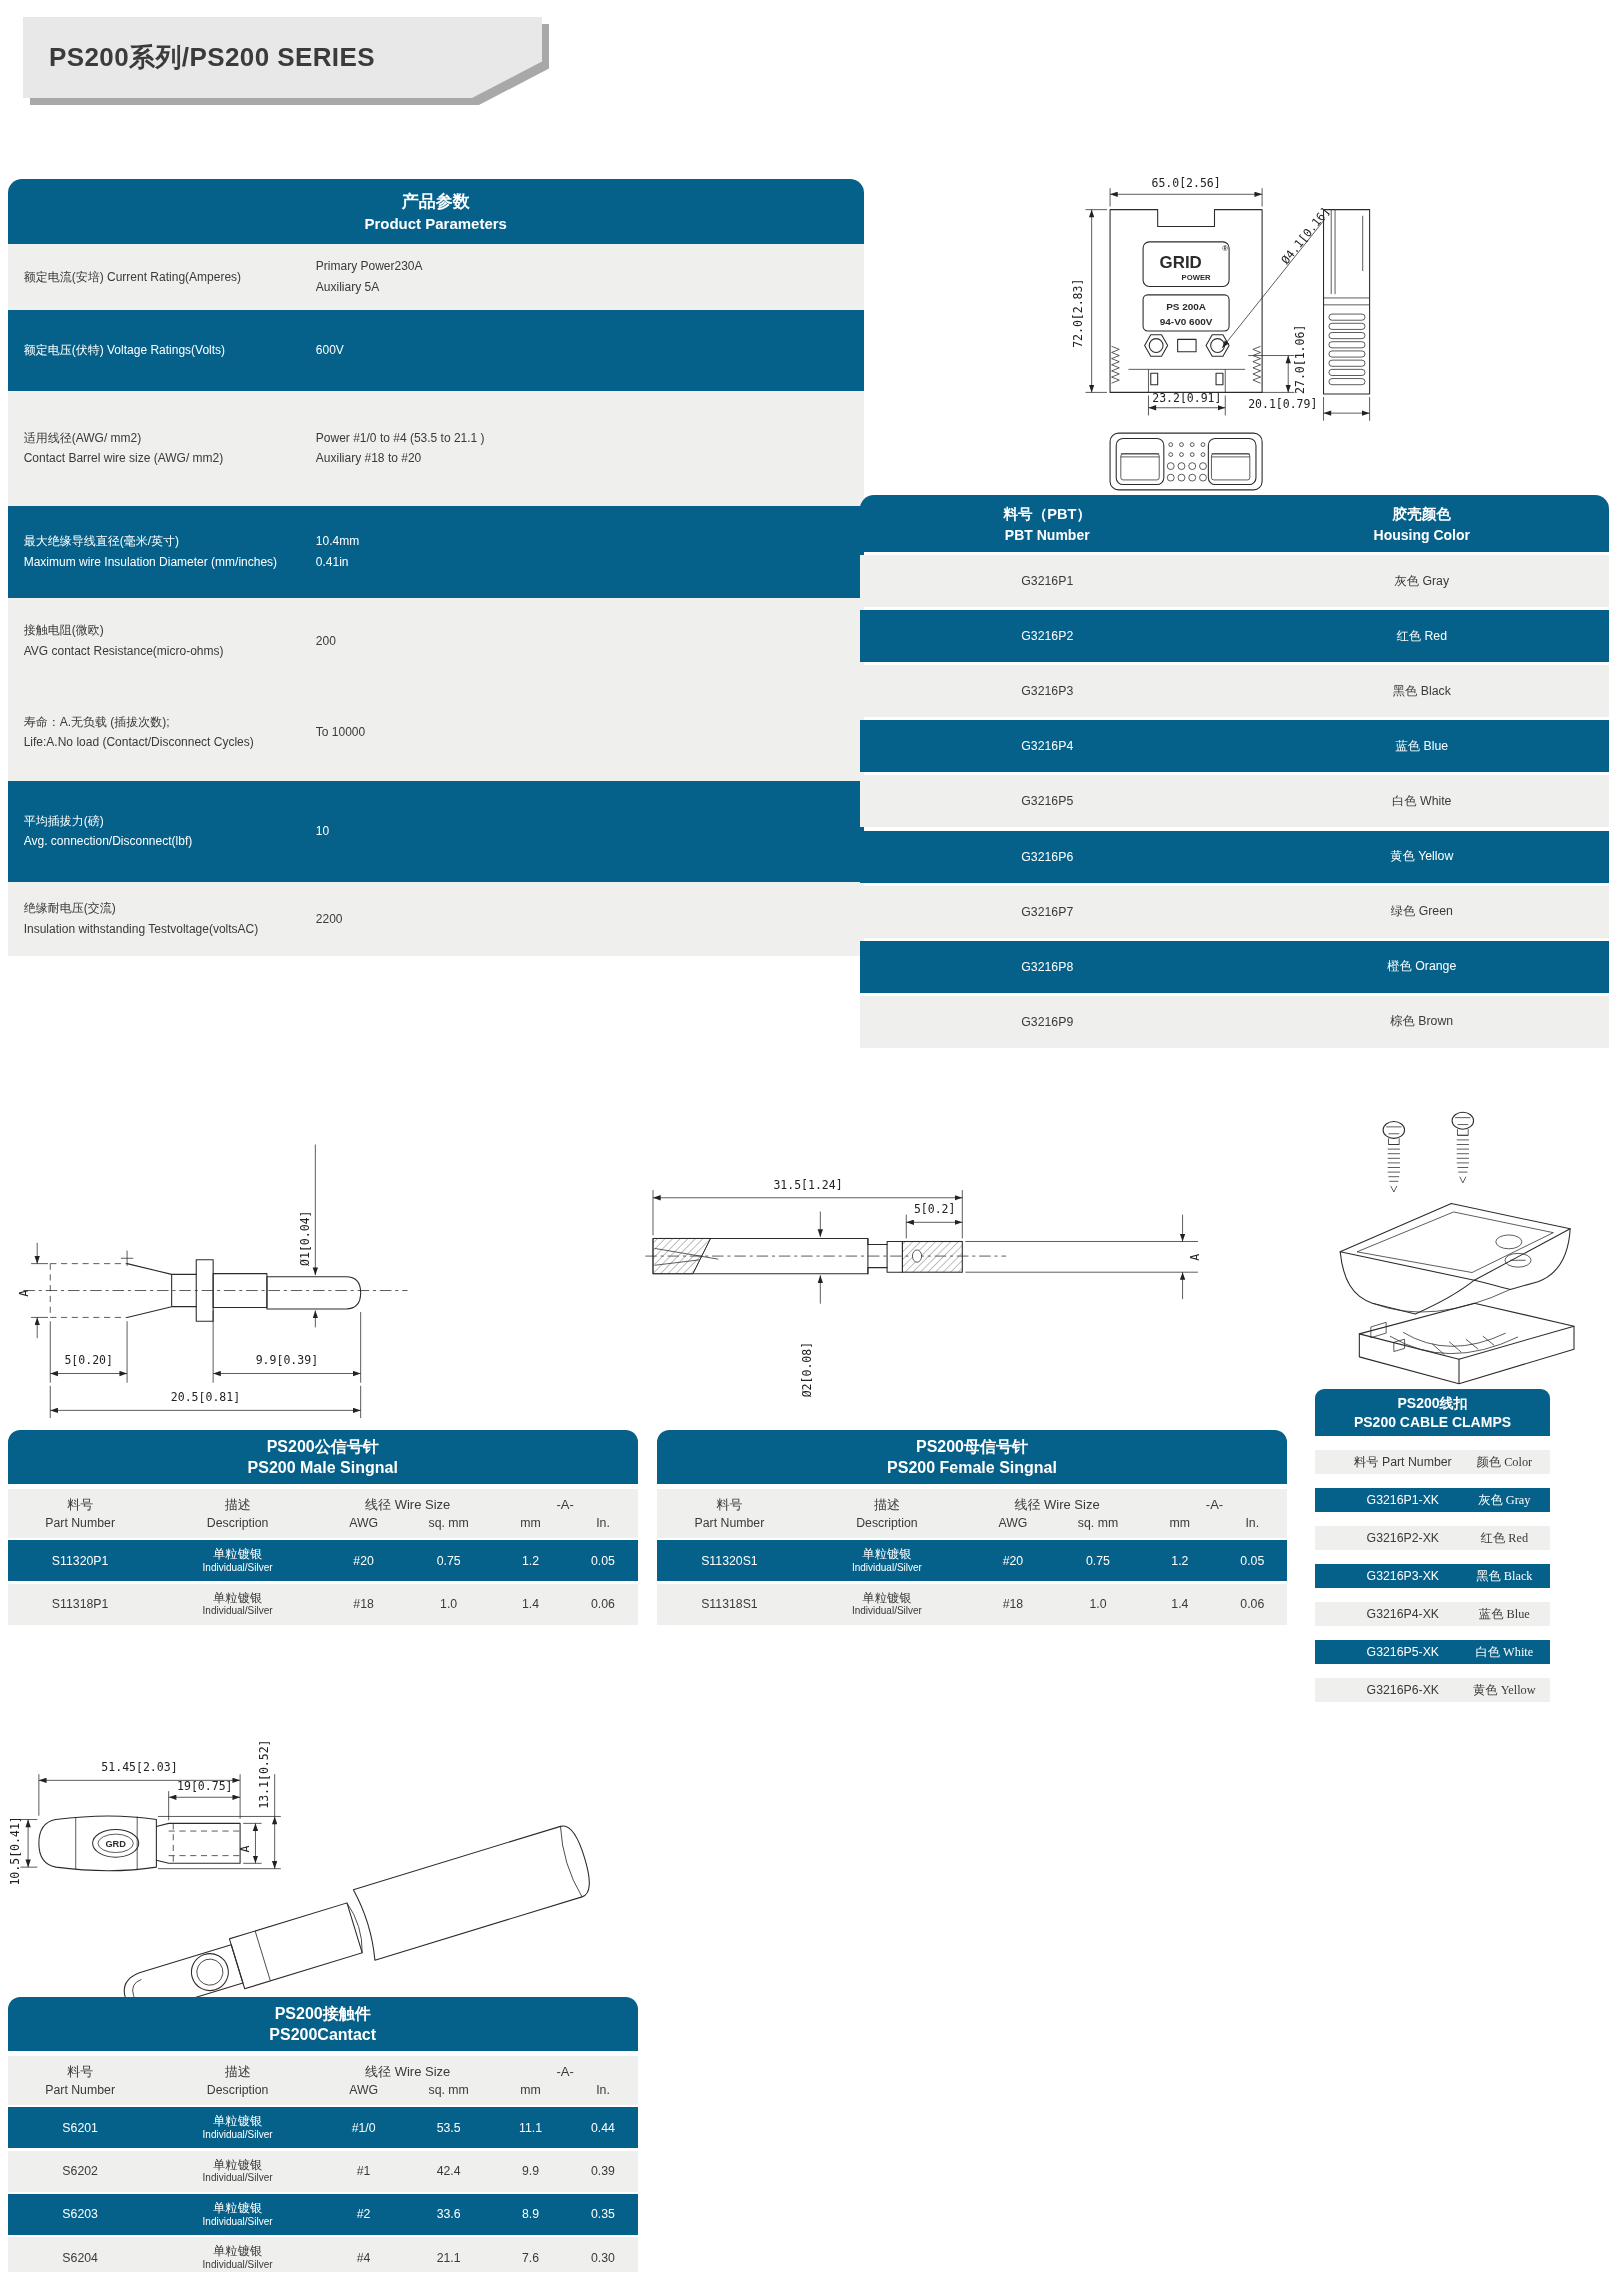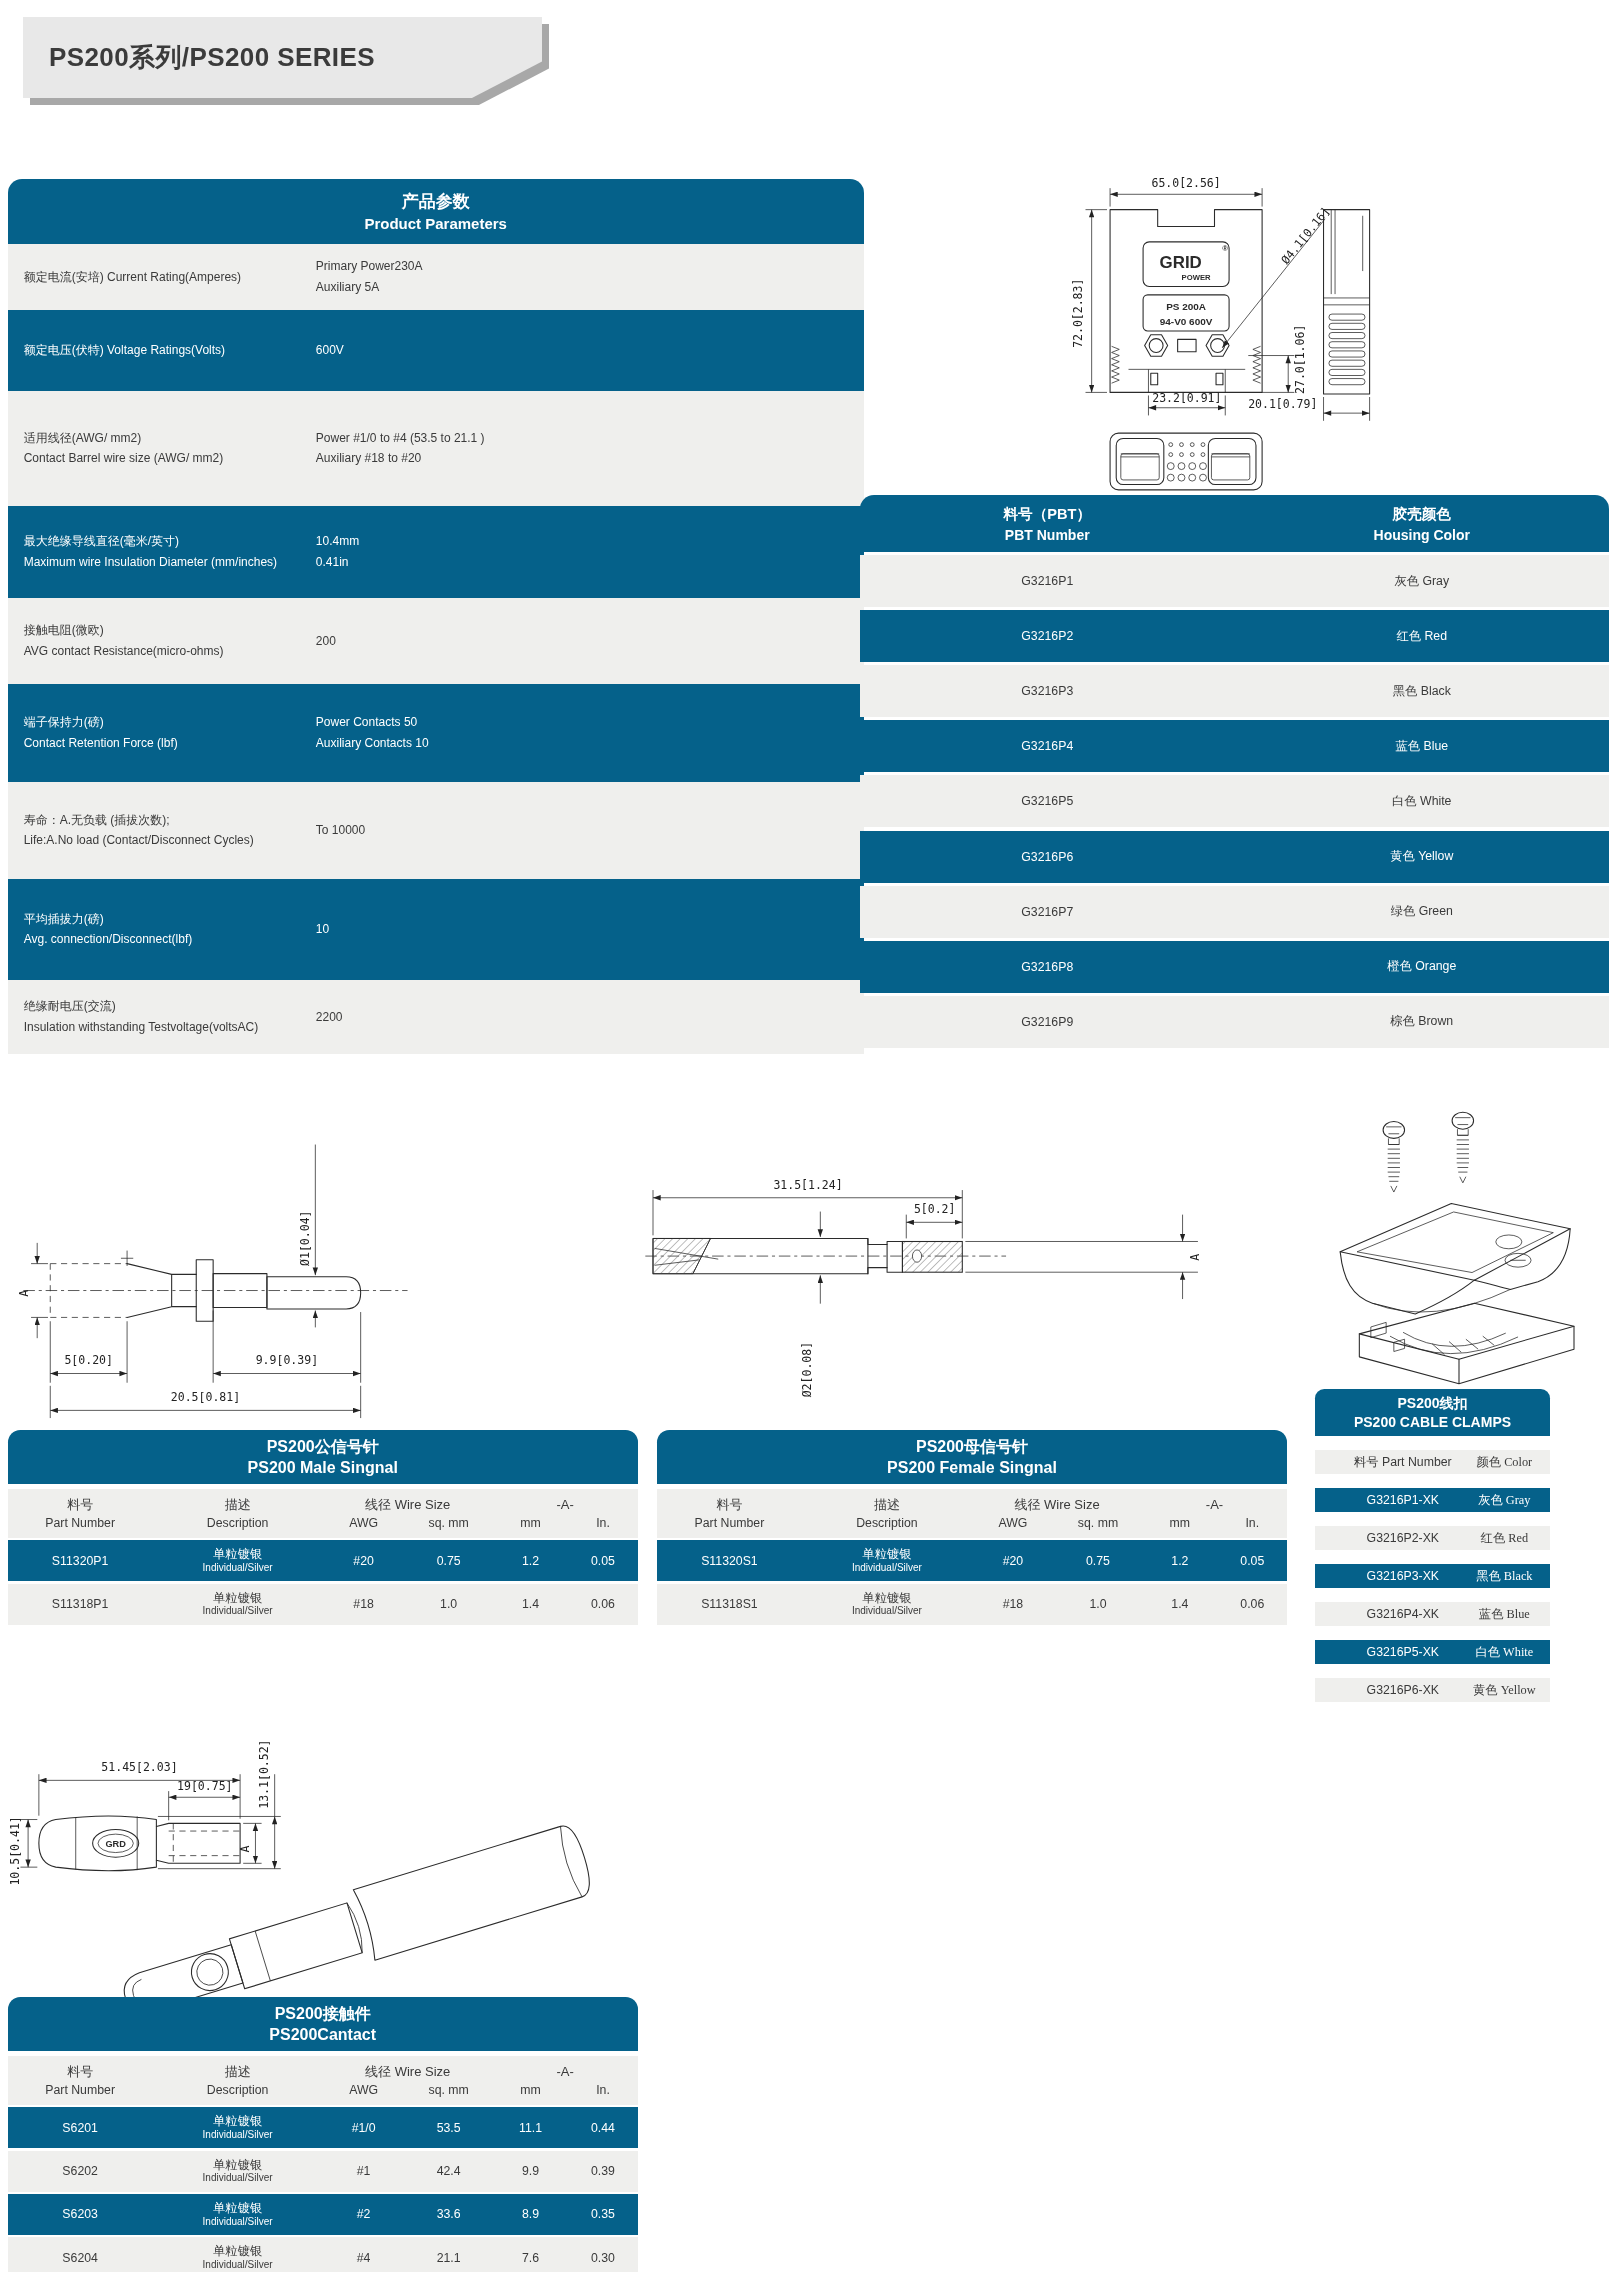--- a/index.html
+++ b/index.html
@@ -145,30 +145,20 @@
           <span>0.41in</span>
         </div>
     </div>
     <div class="prow lightrow" style="min-height:86px">
       <div class="lab">
           <span>接触电阻(微欧)</span>
           <span>AVG contact Resistance(micro-ohms)</span>
         </div>
       <div class="val">
           <span>200</span>
-        </div>
-    </div>
-    <div class="prow teal" style="min-height:98px">
-      <div class="lab">
-          <span>端子保持力(磅)</span>
-          <span>Contact Retention Force (lbf)</span>
-        </div>
-      <div class="val">
-          <span>Power Contacts 50</span>
-          <span>Auxiliary Contacts 10</span>
         </div>
     </div>
     <div class="prow lightrow" style="min-height:97px">
       <div class="lab">
           <span>寿命：A.无负载 (插拔次数);</span>
           <span>Life:A.No load (Contact/Disconnect Cycles)</span>
         </div>
       <div class="val">
           <span>To 10000</span>
         </div>

